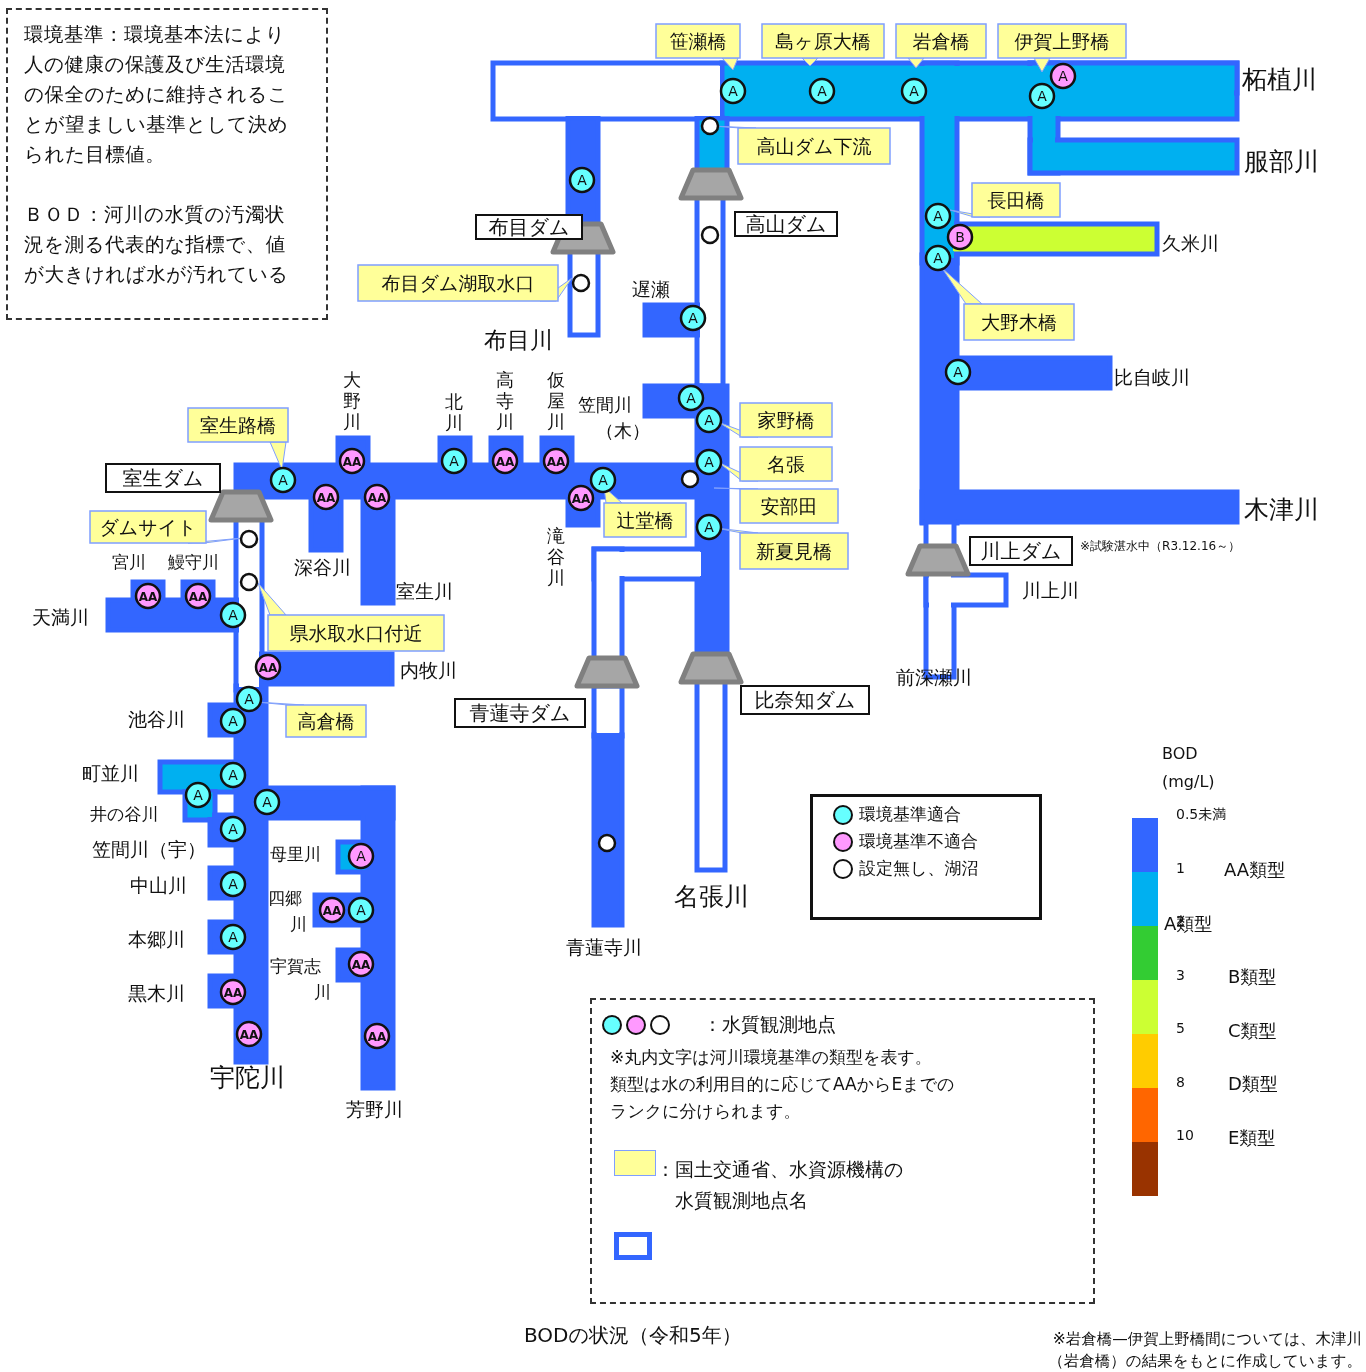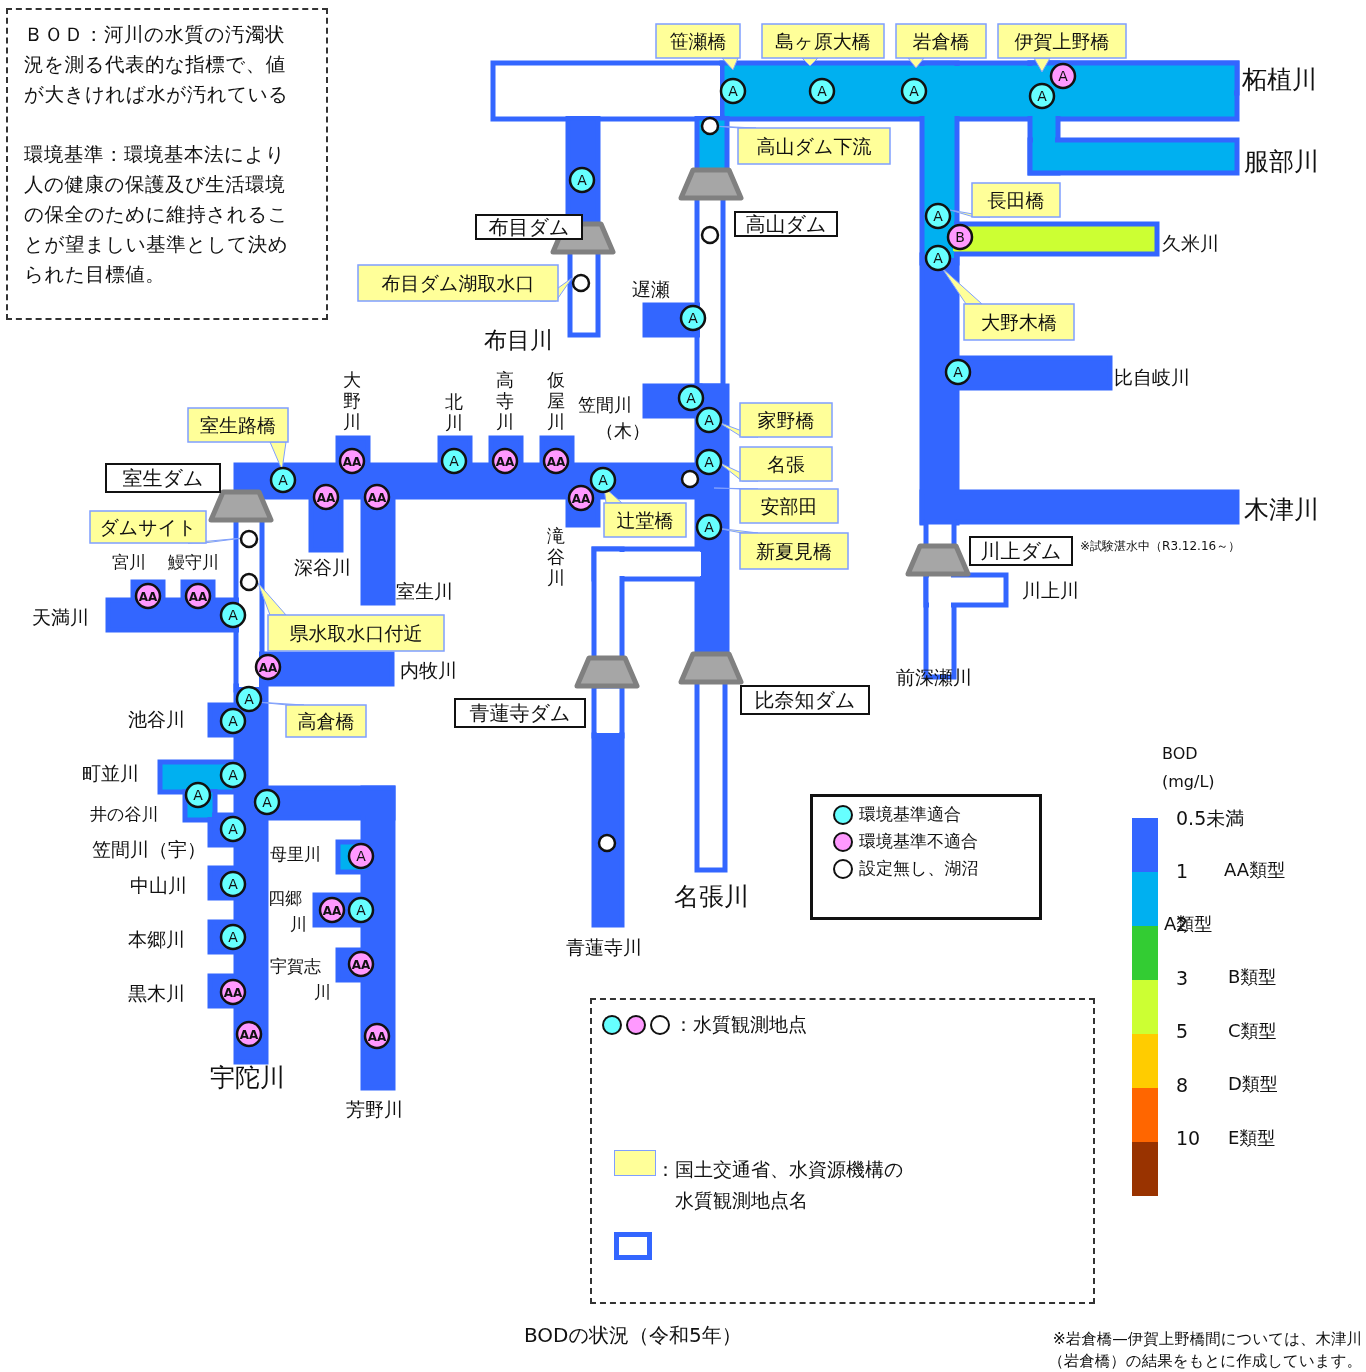--- a/index.html
+++ b/index.html
@@ -9,36 +9,36 @@
   svg text { font-family: "DejaVu Sans", "Liberation Sans", sans-serif; fill:#111; }
   .defbox { position:absolute; left:6px; top:8px; width:322px; height:312px;
             border:2px dashed #333; box-sizing:border-box; padding:10px 0 0 16px;
             font-size:19.5px; line-height:30px; letter-spacing:0.5px; }
   .defbox p { margin:0; white-space:pre-line; }
   .defbox p + p { margin-top:30px; }
   .notebox { position:absolute; left:590px; top:998px; width:505px; height:306px;
              border:2px dashed #333; box-sizing:border-box; font-size:18px; }
   .notebox .row1 { position:absolute; left:10px; top:12px; display:flex; align-items:center; }
   .dot { display:inline-block; width:16px; height:16px; border:2px solid #111; border-radius:50%; margin-right:4px; }
-  .notebox .row1 span.t { margin-left:0; font-size:19px; }
+  .notebox .row1 span.t { margin-left:29px; font-size:19px; }
   .notebox .note { position:absolute; left:18px; top:44px; font-size:17px; line-height:27px; white-space:pre-line; }
   .notebox .callout-sample { position:absolute; left:22px; top:150px; width:40px; height:24px;
              background:#ffff99; border:1px solid #7f9fff; }
   .notebox .callout-text { position:absolute; left:64px; top:154px; font-size:19px; line-height:31px; white-space:pre-line; }
   .notebox .rect-sample { position:absolute; left:22px; top:232px; width:28px; height:18px;
              border:5px solid #3366ff; background:#fff; }
   .notebox .rect-text { position:absolute; left:72px; top:244px; font-size:19px; }
   .legendbox { position:absolute; left:810px; top:794px; width:232px; height:126px;
                border:3px solid #111; box-sizing:border-box; padding:4px 0 0 20px; font-size:17px; line-height:27px; }
   .legendbox .li { display:flex; align-items:center; }
   .legendbox .li .dot { margin-right:6px; }
   .scale-title { position:absolute; left:1162px; top:740px; font-size:16px; line-height:28px; white-space:pre-line; }
   .scale-bar { position:absolute; left:1132px; top:818px; width:26px; }
   .scale-seg { width:26px; height:54px; }
-  .scale-label { position:absolute; font-size:19px; }
+  .scale-label { position:absolute; font-size:14px; }
   .scale-type { position:absolute; font-size:18px; }
   .caption { position:absolute; left:524px; top:1322px; font-size:20px; }
   .footnote { position:absolute; right:4px; top:1328px; font-size:15.5px; line-height:22px; text-align:right; white-space:pre-line; }
   .trial-note { position:absolute; left:1080px; top:538px; font-size:12px; }
 </style>
 </head>
 <body>
 
 <div id="diagram">
 <svg width="1366" height="1372" viewBox="0 0 1366 1372" xmlns="http://www.w3.org/2000/svg">
@@ -458,28 +458,28 @@
         <text x="268" y="904" font-size="17">四郷</text>
         <text x="290" y="930" font-size="17">川</text>
         <text x="270" y="972" font-size="17">宇賀志</text>
         <text x="314" y="998" font-size="17">川</text>
         <text x="346" y="1116" font-size="19">芳野川</text>
       </g>
 </svg>
 </div>
 
 <div class="defbox">
-  <p>ＢＯＤ：河川の水質の汚濁状
-況を測る代表的な指標で、値
-が大きければ水が汚れている</p>
   <p>環境基準：環境基本法により
 人の健康の保護及び生活環境
 の保全のために維持されるこ
 とが望ましい基準として決め
 られた目標値。</p>
+  <p>ＢＯＤ：河川の水質の汚濁状
+況を測る代表的な指標で、値
+が大きければ水が汚れている</p>
 </div>
 
 <div class="trial-note">※試験湛水中（R3.12.16～）</div>
 
 <div class="legendbox">
   <div class="li">
     <span class="dot" style="background:#66ffff"></span>
     <span>環境基準適合</span>
   </div>
   <div class="li">
@@ -519,20 +519,23 @@
     <div class="scale-type" style="left: 1228px; top: 1125.5px;">E類型</div>
   </div>
 
 <div class="notebox">
   <div class="row1">
     <span class="dot" style="background:#66ffff"></span>
     <span class="dot" style="background:#ff99ff"></span>
     <span class="dot" style="background:#ffffff"></span>
     <span class="t">：水質観測地点</span>
   </div>
+  <div class="note">※丸内文字は河川環境基準の類型を表す。
+類型は水の利用目的に応じてAAからEまでの
+ランクに分けられます。</div>
   <div class="callout-sample"></div>
   <div class="callout-text">：国土交通省、水資源機構の
 　水質観測地点名</div>
   <div class="rect-sample"></div>
 </div>
 
 <div class="caption">BODの状況（令和5年）</div>
 <div class="footnote">※岩倉橋—伊賀上野橋間については、木津川
 （岩倉橋）の結果をもとに作成しています。</div>
 

